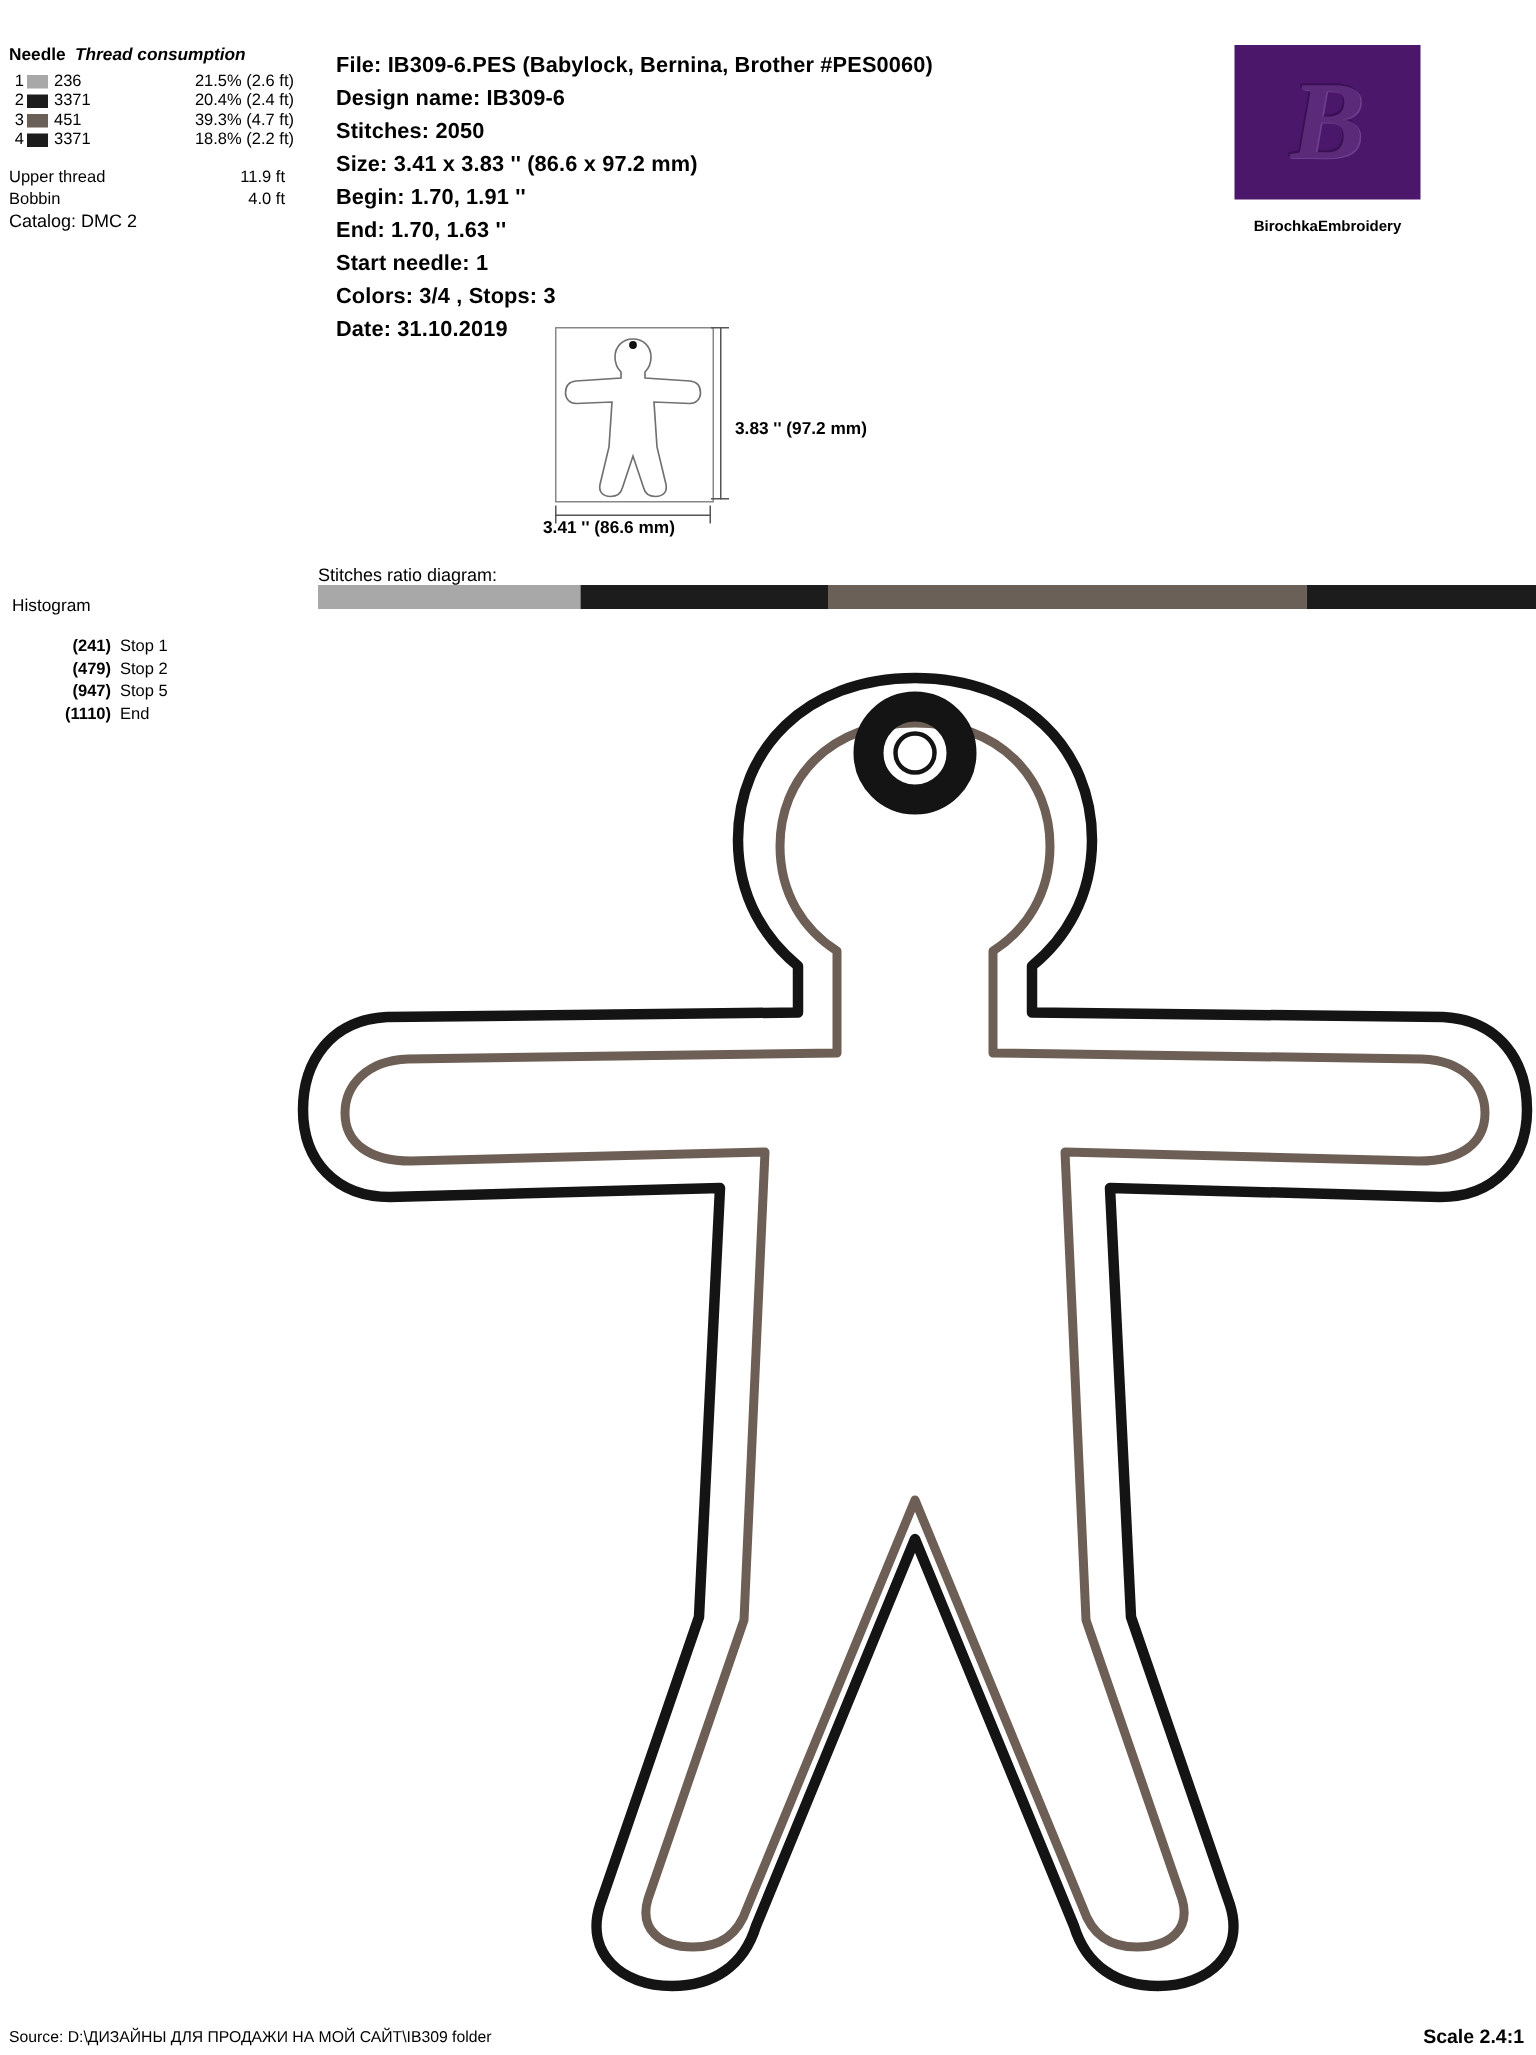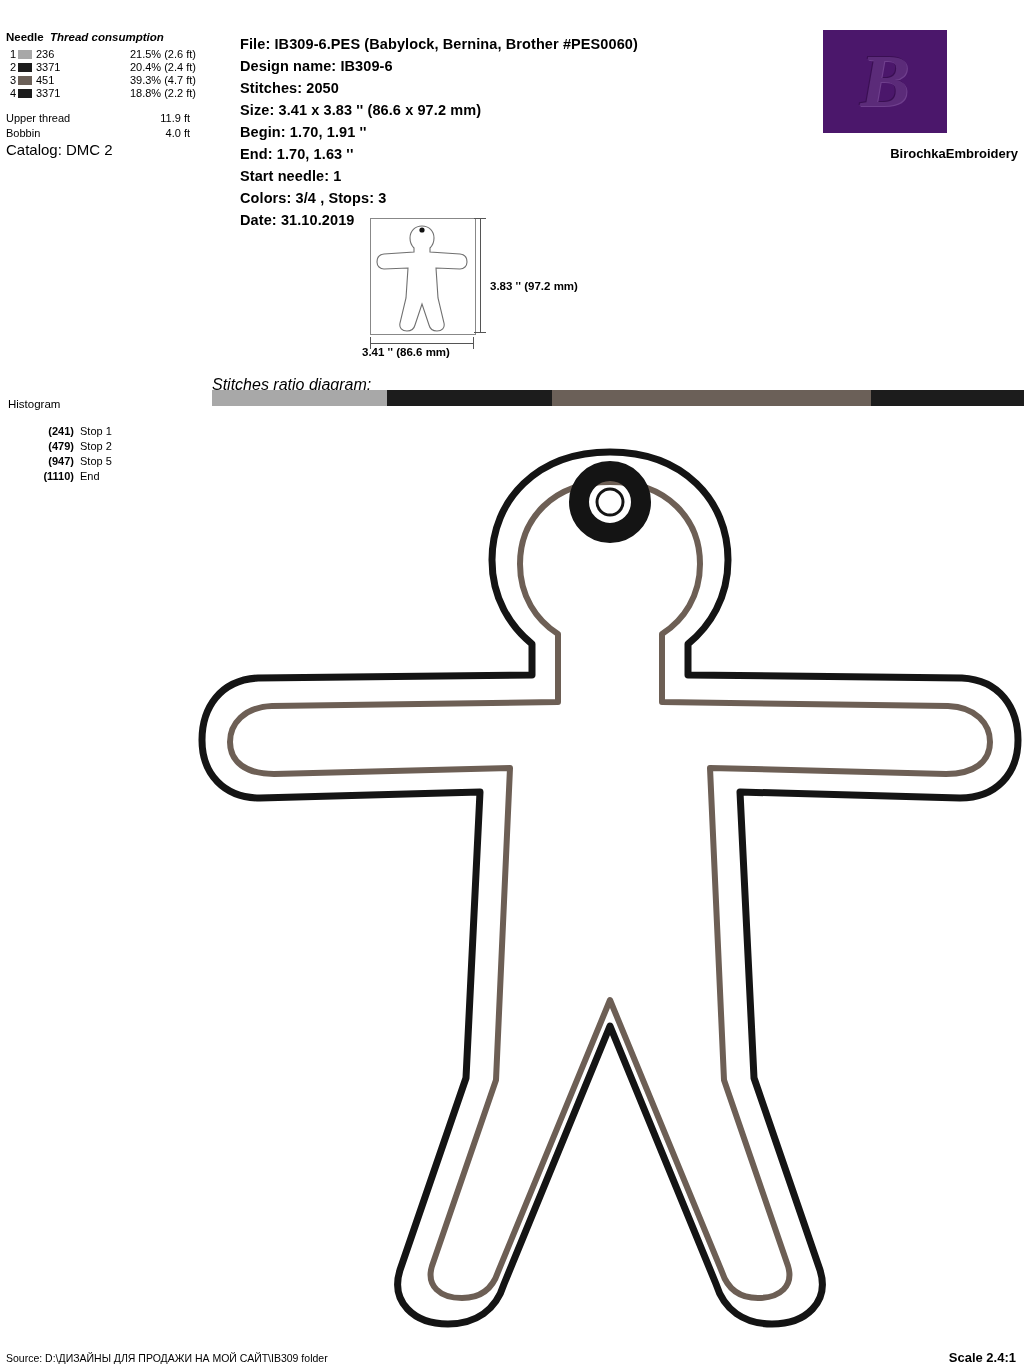--- a/index.html
+++ b/index.html
@@ -64,21 +64,21 @@
     margin-top: 11px;
     font-size: 11px;
     line-height: 1.3;
   }
   .tot-row {
     display: flex;
     gap: 17px;
   }
   .tot-row .lbl { width: 120px; }
   .tot-row .val { flex: 1; text-align: right; padding-right: 22px; }
-  #catalog-line { font-size: 15px; }
+  #catalog-line { font-size: 12px; }
 
   
   #histogram-panel {
     position: absolute;
     left: 8px;
     top: 398px;
     width: 200px;
     font-size: 11px;
   }
   #histogram-title {
@@ -100,21 +100,20 @@
 
   
   #design-info {
     position: absolute;
     left: 224px;
     top: 33px;
     font-size: 14.5px;
     font-weight: bold;
     line-height: 1.52;
     letter-spacing: 0.1px;
-    margin-left: 16px;
   }
 
   
   #logo-box {
     position: absolute;
     left: 823px;
     top: 30px;
     width: 124px;
     height: 103px;
     background: #4b176b;
@@ -132,22 +131,22 @@
     font-size: 74px;
     line-height: 103px;
     text-align: center;
     text-shadow: 1px 1px 0 #6f3f8d, -1px -1px 0 #3a0f53;
   }
   #brand-name {
     position: absolute;
     left: 752px;
     top: 146px;
     width: 266px;
-    text-align: right;
-    font-size: 13px;
+    text-align: center;
+    font-size: 10px;
     font-weight: bold;
   }
 
   
   #size-diagram {
     position: absolute;
     left: 360px;
     top: 218px;
     width: 300px;
     height: 150px;
@@ -178,22 +177,21 @@
   .dim-tick {
     position: absolute;
     background: #555;
   }
 
   
   #ratio-label {
     position: absolute;
     left: 212px;
     top: 376px;
-    font-size: 16px;
-    font-style: italic;
+    font-size: 12px;
   }
   #ratio-bar {
     position: absolute;
     left: 212px;
     top: 390px;
     width: 812px;
     height: 16px;
     display: flex;
   }
   #ratio-bar .seg { height: 16px; }

